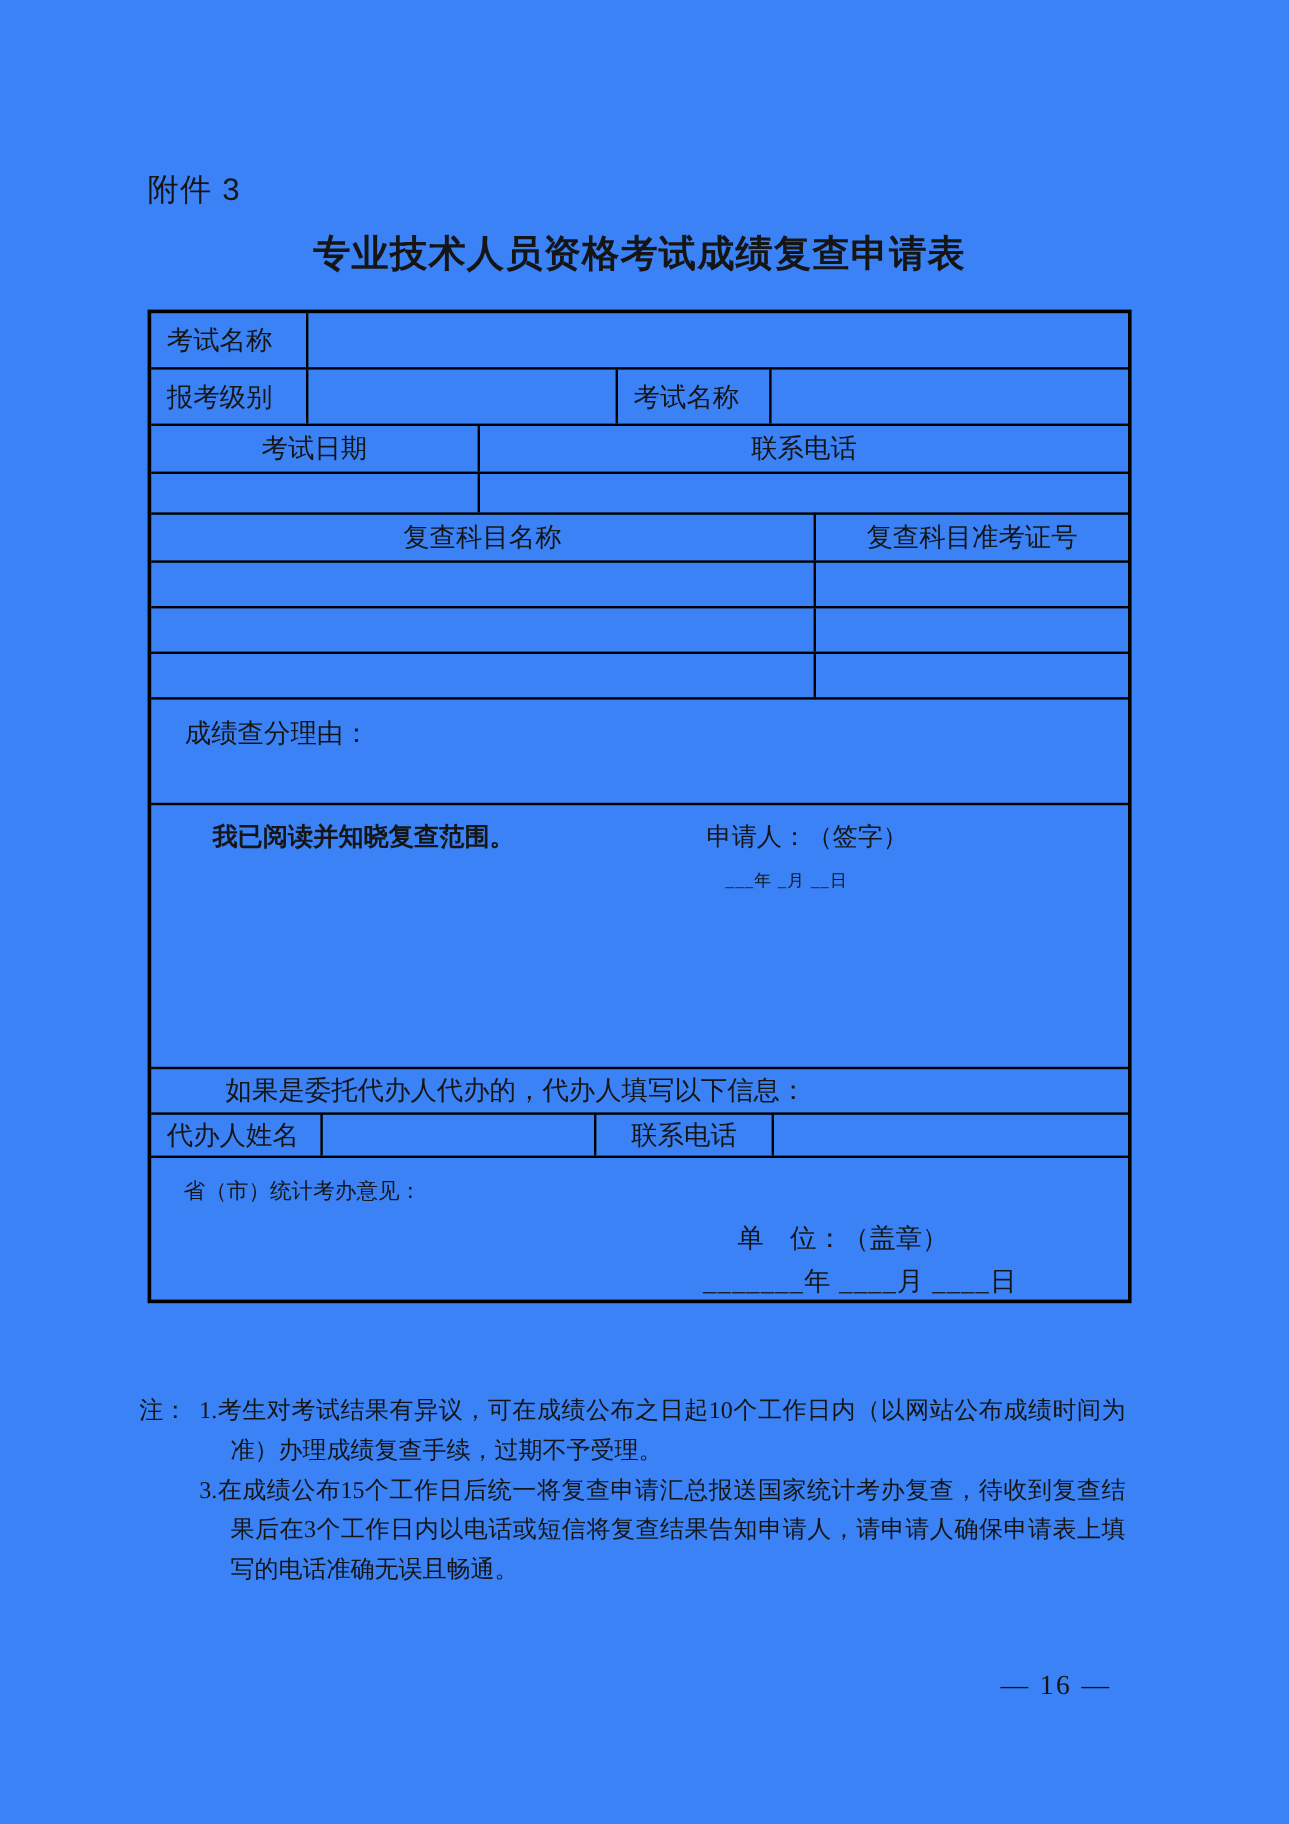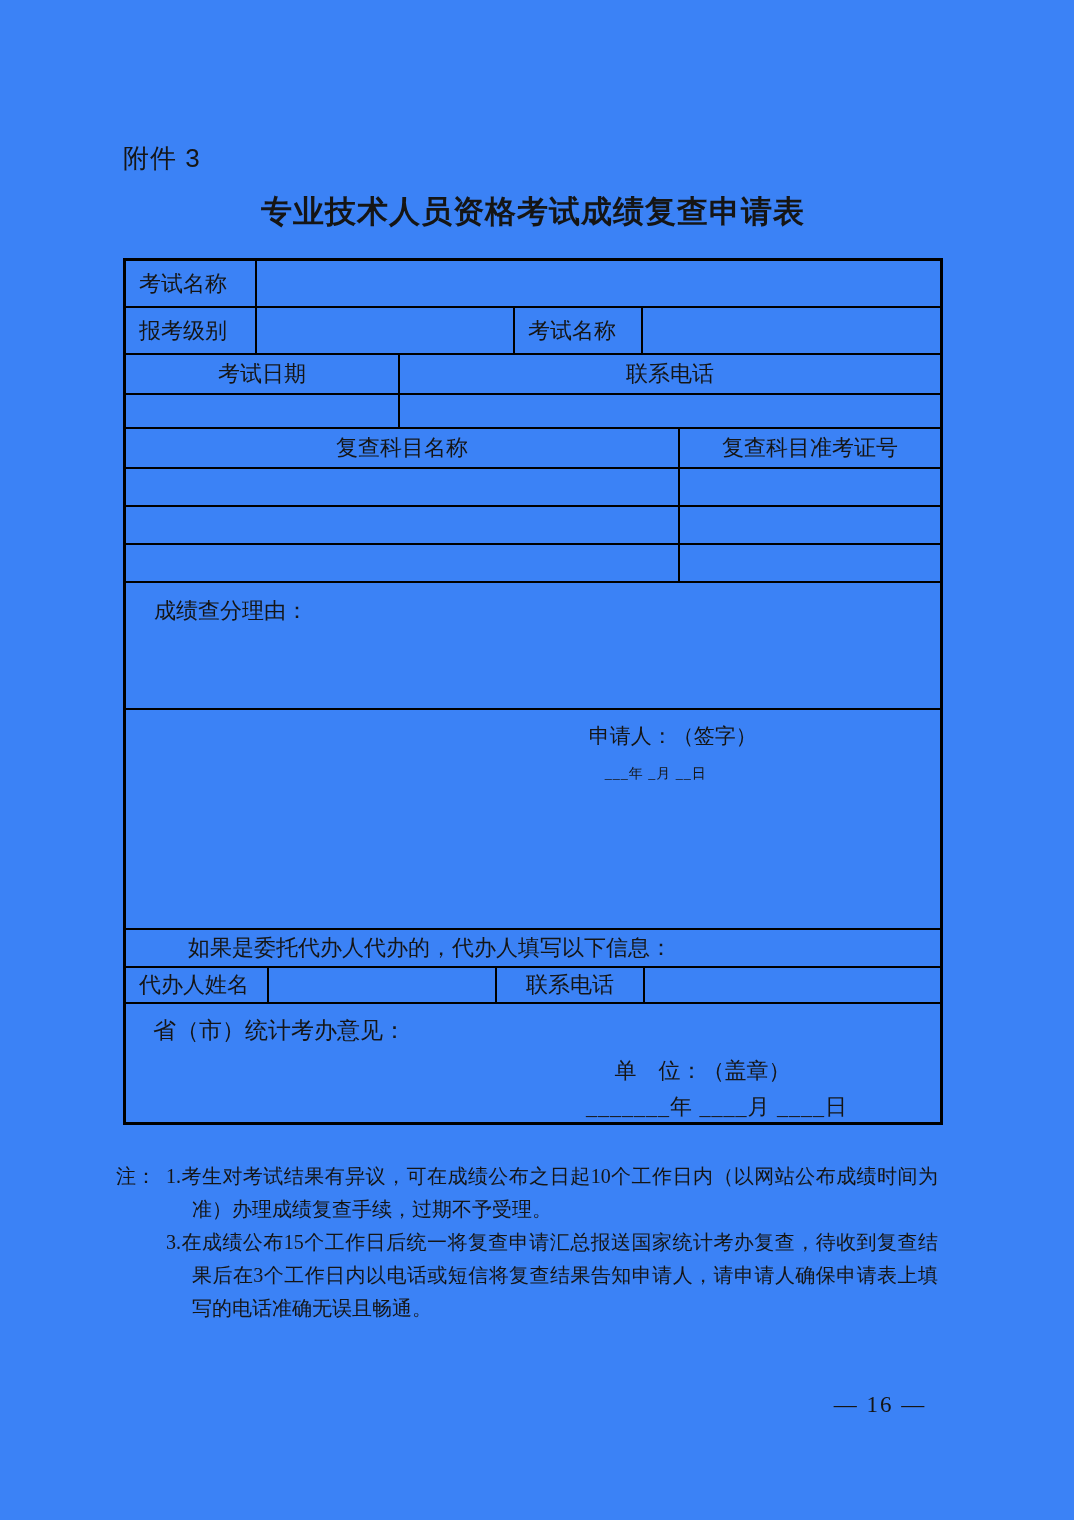--- a/index.html
+++ b/index.html
@@ -38,21 +38,21 @@
   .cell.center{justify-content:center;font-family:Liberation Serif, serif;}
   .cell.padl{padding-left:13px;}
 
   .h47{height:47px}.h40{height:40px}.h34{height:34px}.h38{height:38px}.h36{height:36px}
 
   .w131{width:131px}.w258{width:258px}.w128{width:128px}
   .w274{width:274px}.w554{width:554px}
   .w143{width:143px}.w228{width:228px}.w148{width:148px}
 
   
-  .reason-row{height:127px;}
+  .reason-row{height:88px;}
   .reason-cell{flex:1;align-items:flex-start;padding:13px 10px 0 28px;}
 
   
   .notice-row{height:220px;}
   .notice-cell{flex:1;display:block;padding:5px 9px 0 9px;position:relative;}
   .notice-par{
     margin:0;font-size:21px;line-height:37px;text-align:justify;
     text-indent:2em;
   }
   .notice-par b{letter-spacing:.5px;}
@@ -60,21 +60,21 @@
   .sign-confirm{position:absolute;left:2em;font-weight:bold;}
   .sign-applicant{position:absolute;left:57%;}
   .sign-date{margin-left:59%;height:37px;line-height:37px;font-size:14px;letter-spacing:1px;}
 
   .agent-row{height:38px;}
   .agent-cell{flex:1;padding-left:29px;margin-left:33px;}
 
   
   .opinion-row{height:118px;}
   .opinion-cell{flex:1;display:block;padding-top:11px;}
-  .opinion-label{padding-left:27px;font-size:23px;line-height:32px;}
+  .opinion-label{padding-left:27px;font-size:18px;line-height:32px;}
   .unit-line{margin-left:60%;margin-top:7px;font-size:22px;line-height:34px;}
   .office-date{margin-left:56.5%;margin-top:2px;font-size:22px;line-height:34px;letter-spacing:1px;}
 
   
   .notes{
     position:absolute;left:116px;top:1160px;width:822px;
     display:flex;font-size:20px;line-height:33px;
   }
   .notes-prefix{width:50px;flex:none;}
   .notes-items{flex:1;}
@@ -140,20 +140,21 @@
 
     <div class="row reason-row">
       <div class="cell reason-cell">
         <span>成绩查分理由：</span>
       </div>
     </div>
 
     <div class="row notice-row">
       <div class="cell notice-cell">
         <div class="sign-line">
+          <span class="sign-confirm">我已阅读并知晓复查范围。</span>
           <span class="sign-applicant">申请人：（签字）</span>
         </div>
         <div class="sign-date">___年  _月  __日</div>
       </div>
     </div>
 
     <div class="row agent-row">
       <div class="cell agent-cell">如果是委托代办人代办的，代办人填写以下信息：</div>
     </div>
 

